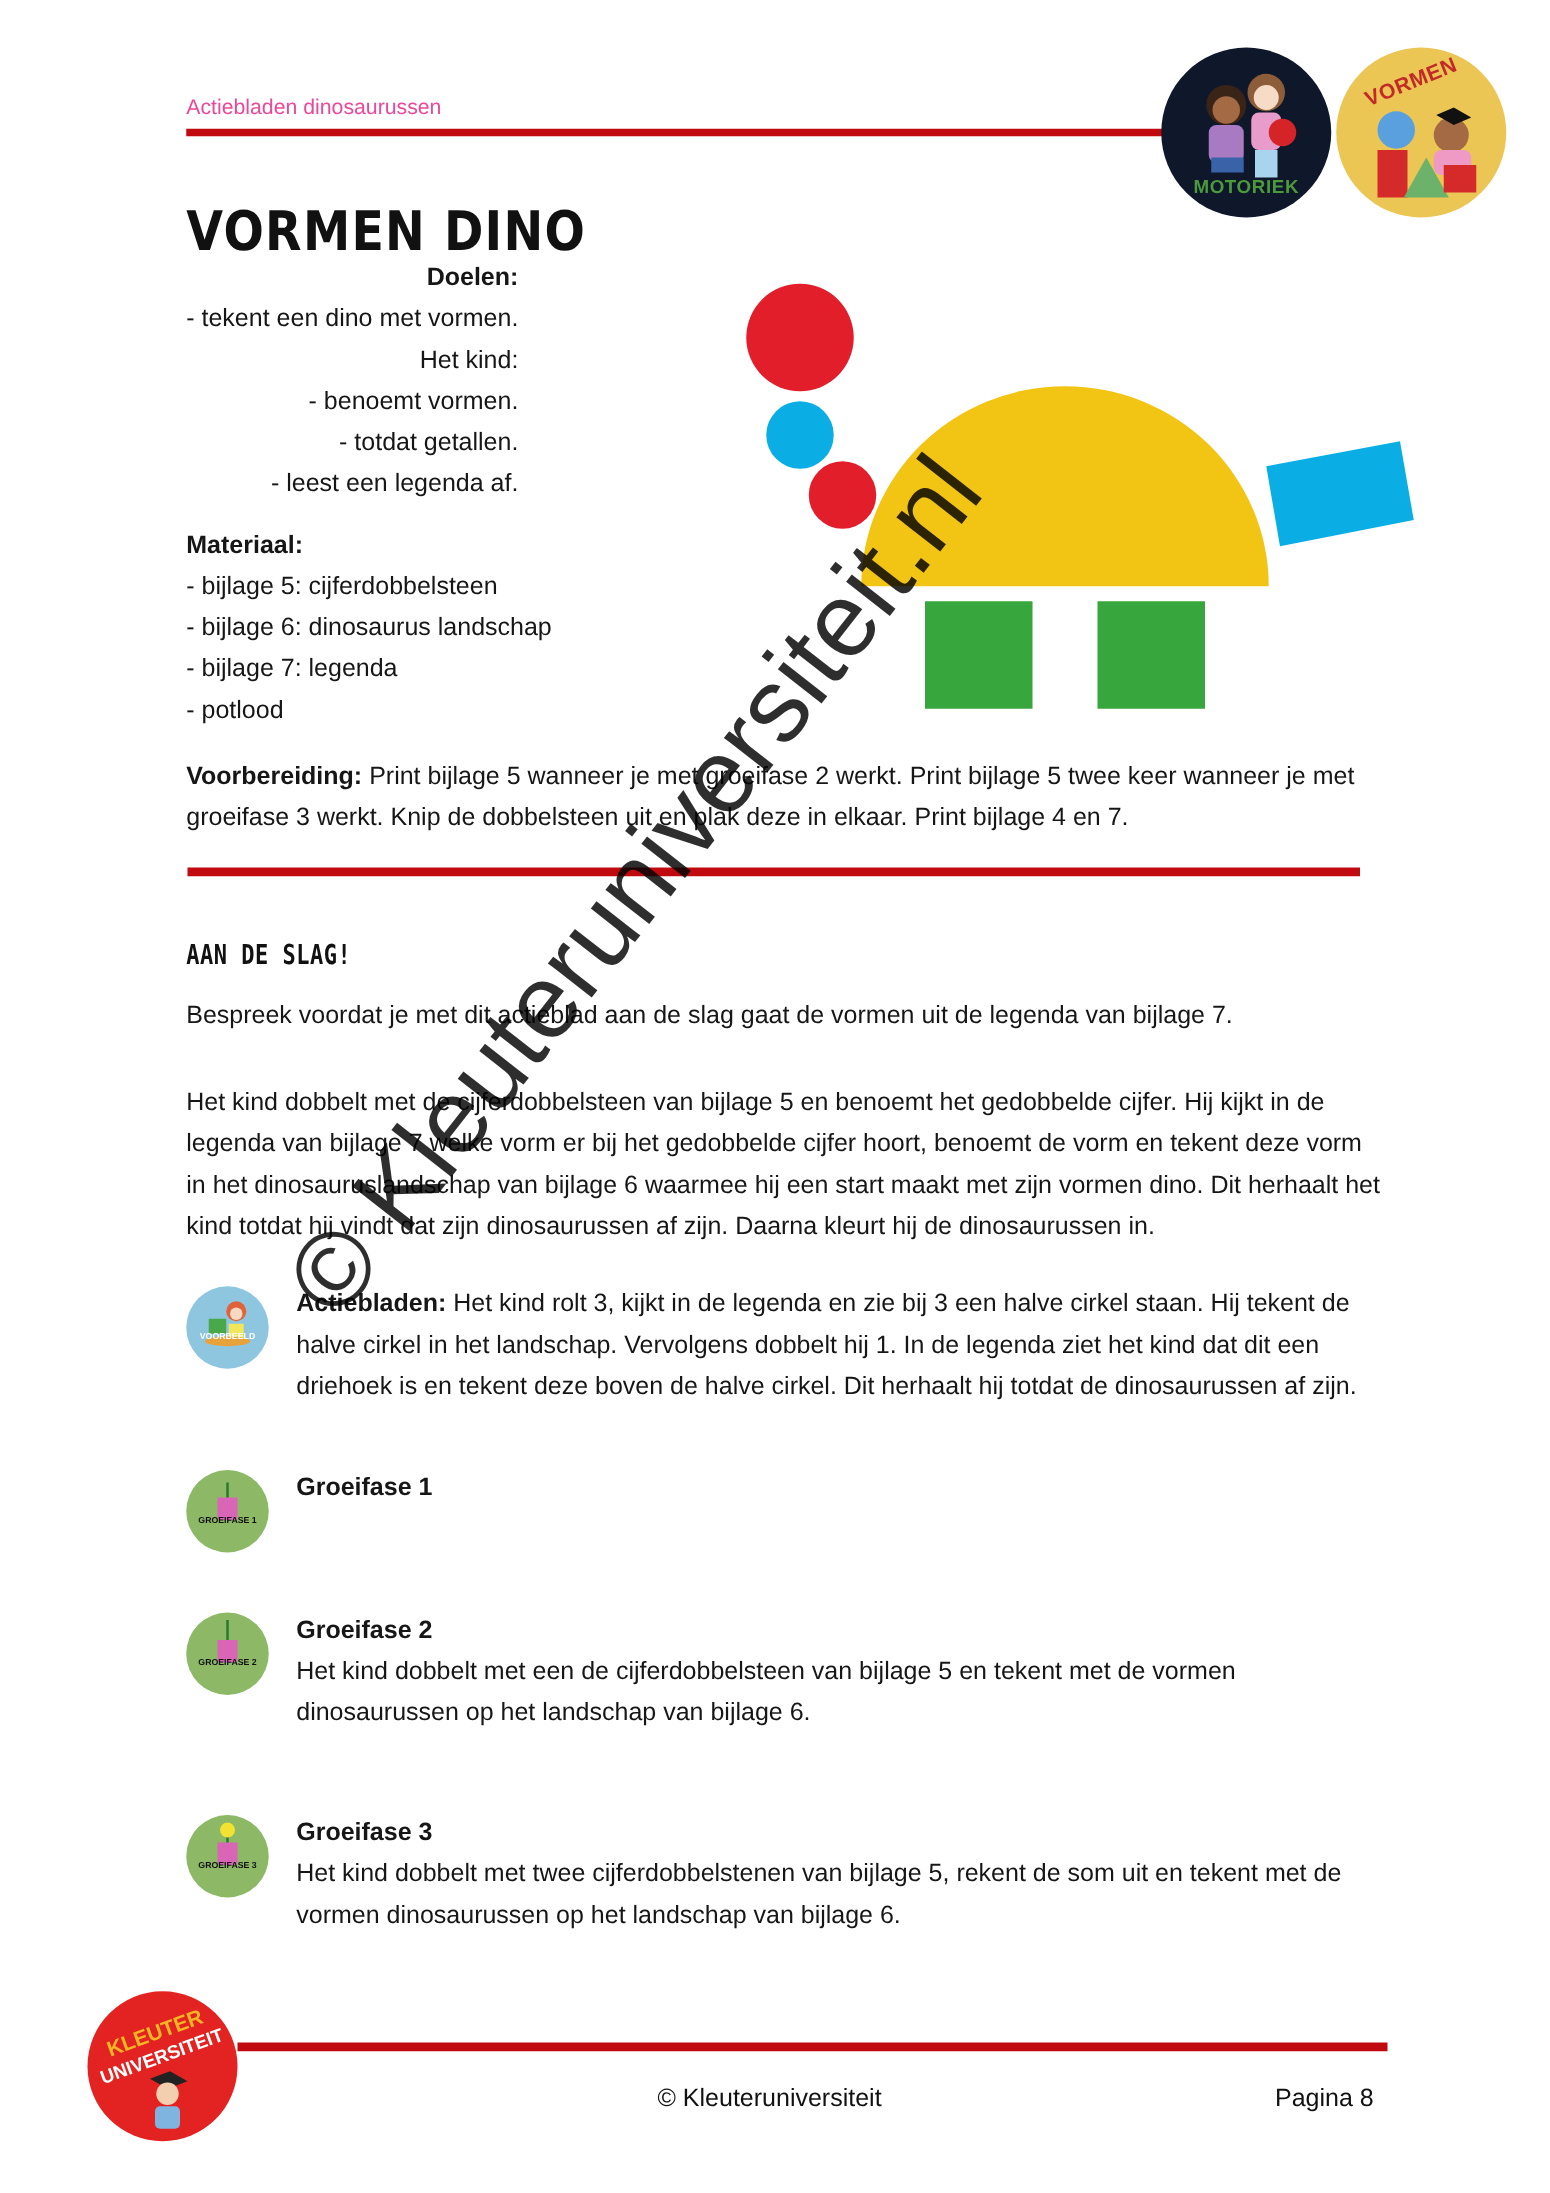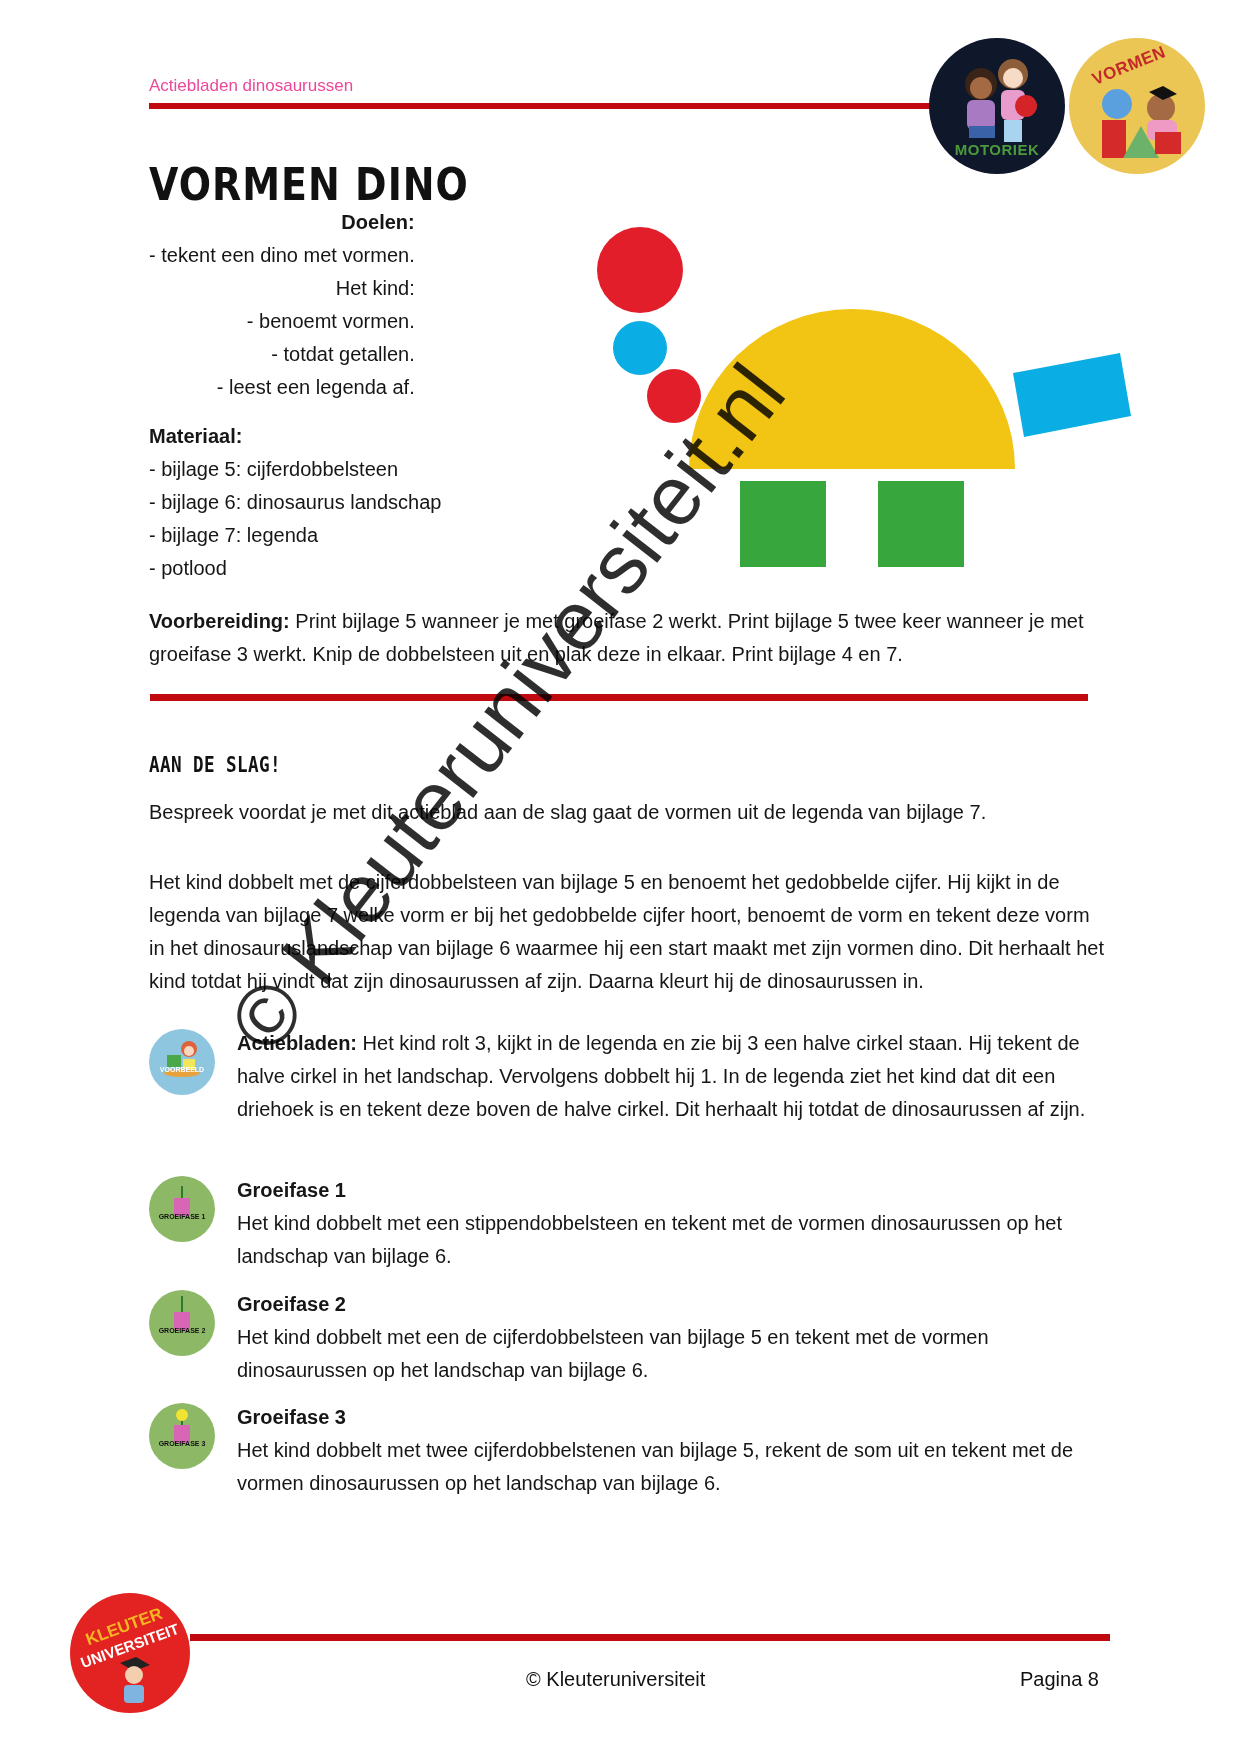--- a/index.html
+++ b/index.html
@@ -131,37 +131,36 @@
 </div>
 
 <div class="block txt" style="top:1174px;height:70px;">
   <div class="ic ic-gf">
     <div class="stem"></div>
     <div class="pot"></div>
     <div class="ic-label">GROEIFASE 1</div>
   </div>
   <div class="body">
     <div class="bold">Groeifase 1</div>
-    <div>Het kind dobbelt met een stippendobbelsteen en tekent met de vormen dinosaurussen op het landschap van bijlage 6.</div>
   </div>
 </div>
 
 <div class="block txt" style="top:1288px;height:70px;">
   <div class="ic ic-gf">
     <div class="stem" style="height:16px;top:6px;"></div>
     <div class="pot"></div>
     <div class="ic-label">GROEIFASE 2</div>
   </div>
   <div class="body">
     <div class="bold">Groeifase 2</div>
     <div>Het kind dobbelt met een de cijferdobbelsteen van bijlage 5 en tekent met de vormen dinosaurussen op het landschap van bijlage 6.</div>
   </div>
 </div>
 
-<div class="block txt" style="top:1401px;height:70px;">
+<div class="block txt" style="top:1450px;height:70px;">
   <div class="ic ic-gf">
     <div class="stem"></div>
     <div class="flower"></div>
     <div class="pot"></div>
     <div class="ic-label">GROEIFASE 3</div>
   </div>
   <div class="body">
     <div class="bold">Groeifase 3</div>
     <div>Het kind dobbelt met twee cijferdobbelstenen van bijlage 5, rekent de som uit en tekent met de vormen dinosaurussen op het landschap van bijlage 6.</div>
   </div>

